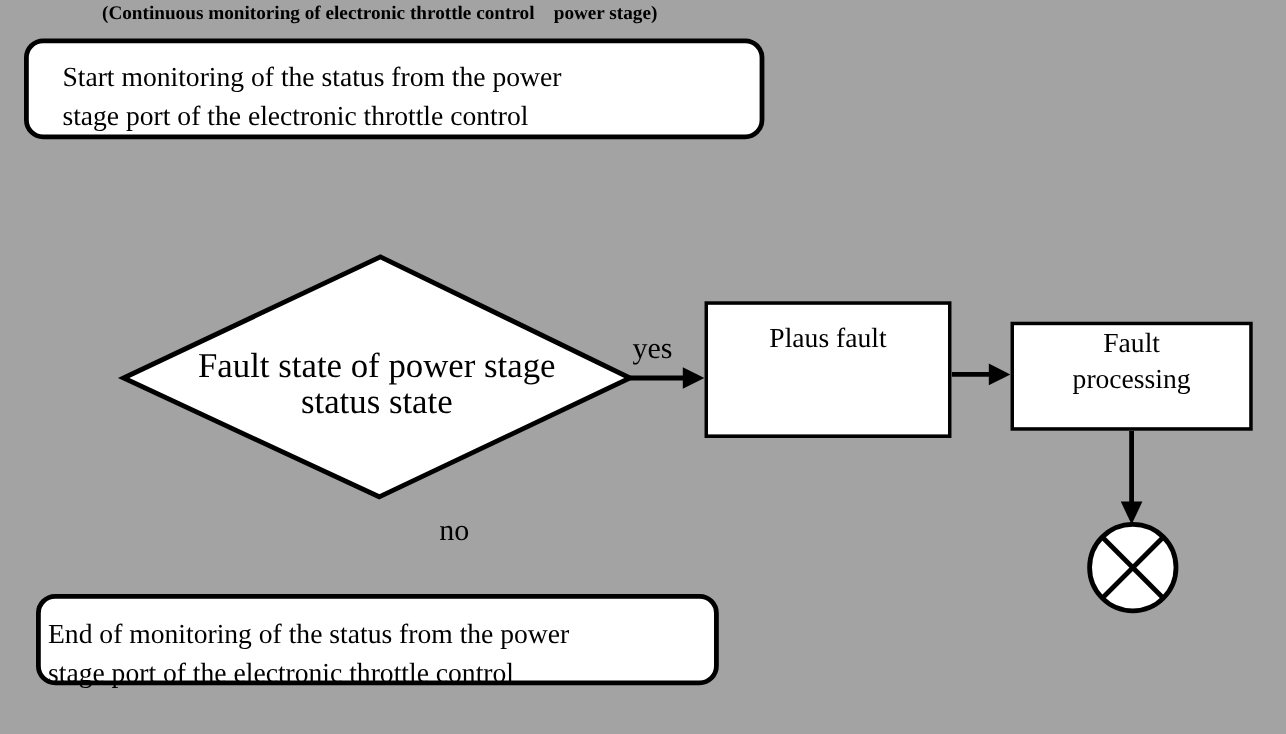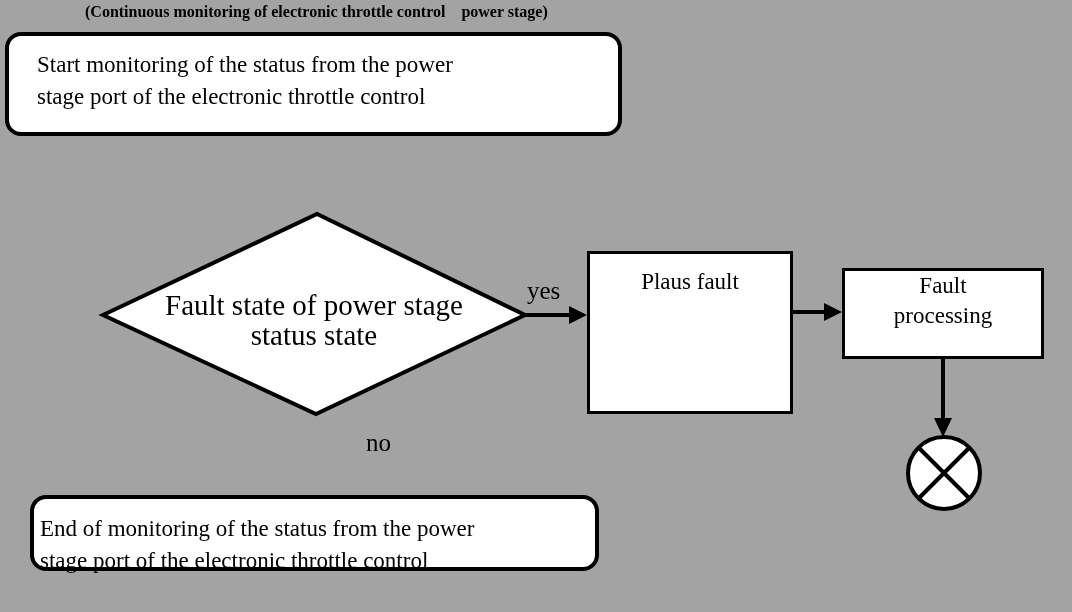--- a/index.html
+++ b/index.html
@@ -34,24 +34,24 @@
   .terminator {
     position: absolute;
     box-sizing: border-box;
     border: 4px solid #000000;
     border-radius: 16px;
     background: #ffffff;
     font-size: 23px;
     line-height: 32px;
   }
   .start-box {
-    left: 5px;
+    left: 20px;
     top: 32px;
     width: 617px;
-    height: 104px;
+    height: 84px;
     padding: 13px 14px 0 28px;
     text-align: left;
   }
   .end-box {
     left: 30px;
     top: 495px;
     width: 569px;
     height: 76px;
     padding: 14px 22px 0 6px;
     text-align: left;
@@ -62,21 +62,21 @@
     border: 3px solid #000000;
     background: #ffffff;
     text-align: center;
     font-size: 23px;
     line-height: 30px;
   }
   .plaus-box {
     left: 587px;
     top: 251px;
     width: 206px;
-    height: 163px;
+    height: 114px;
     padding-top: 13px;
   }
   .fault-box {
     left: 842px;
     top: 268px;
     width: 202px;
     height: 91px;
   }
   .decision-text {
     position: absolute;

